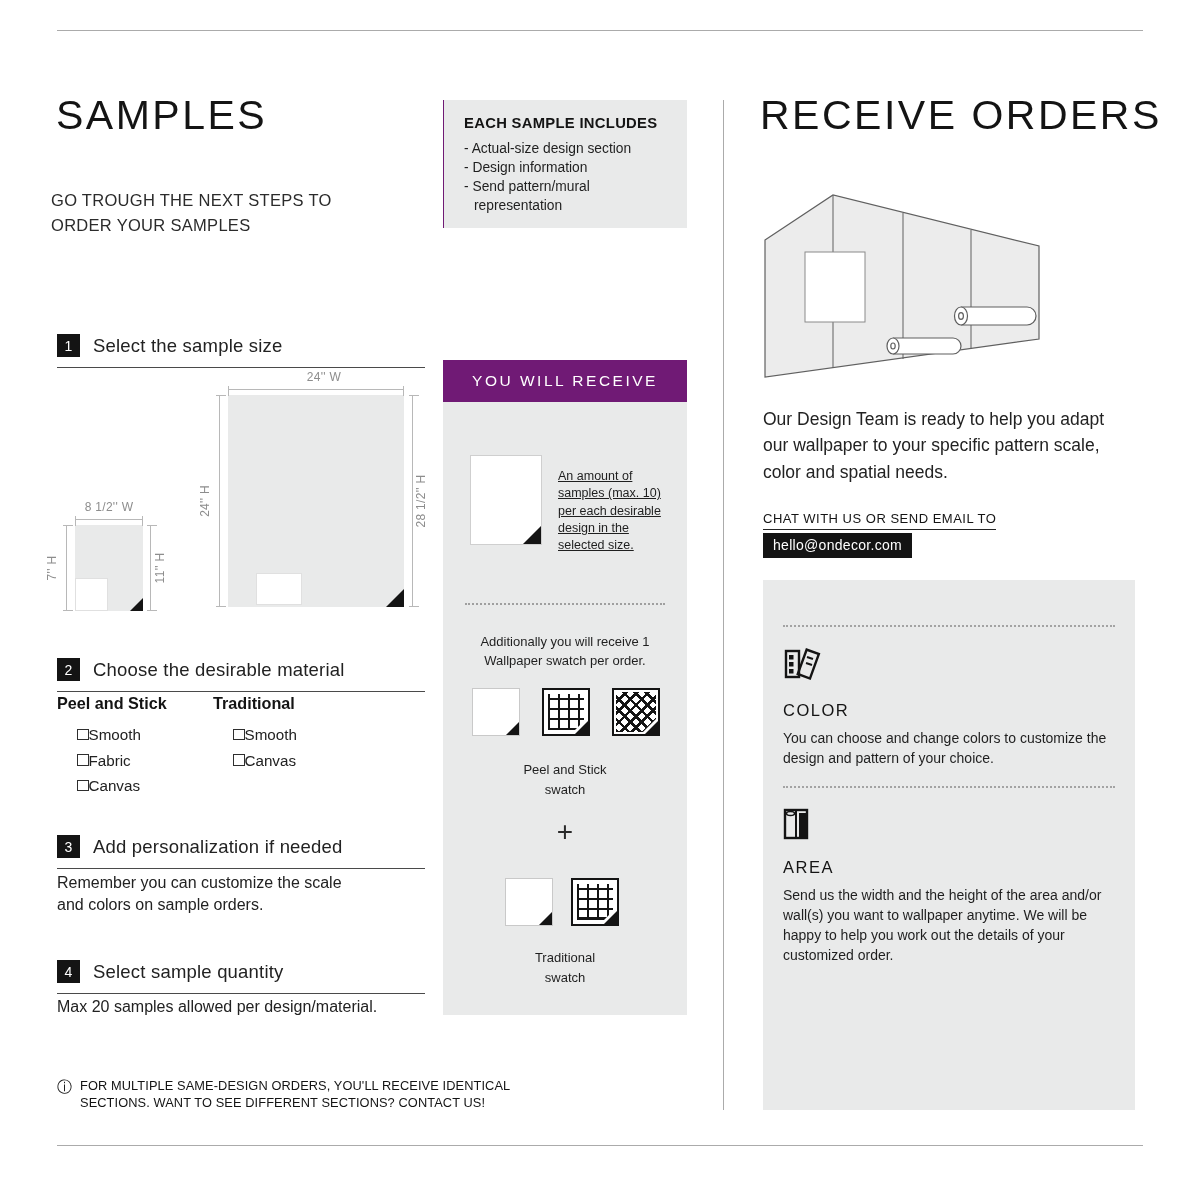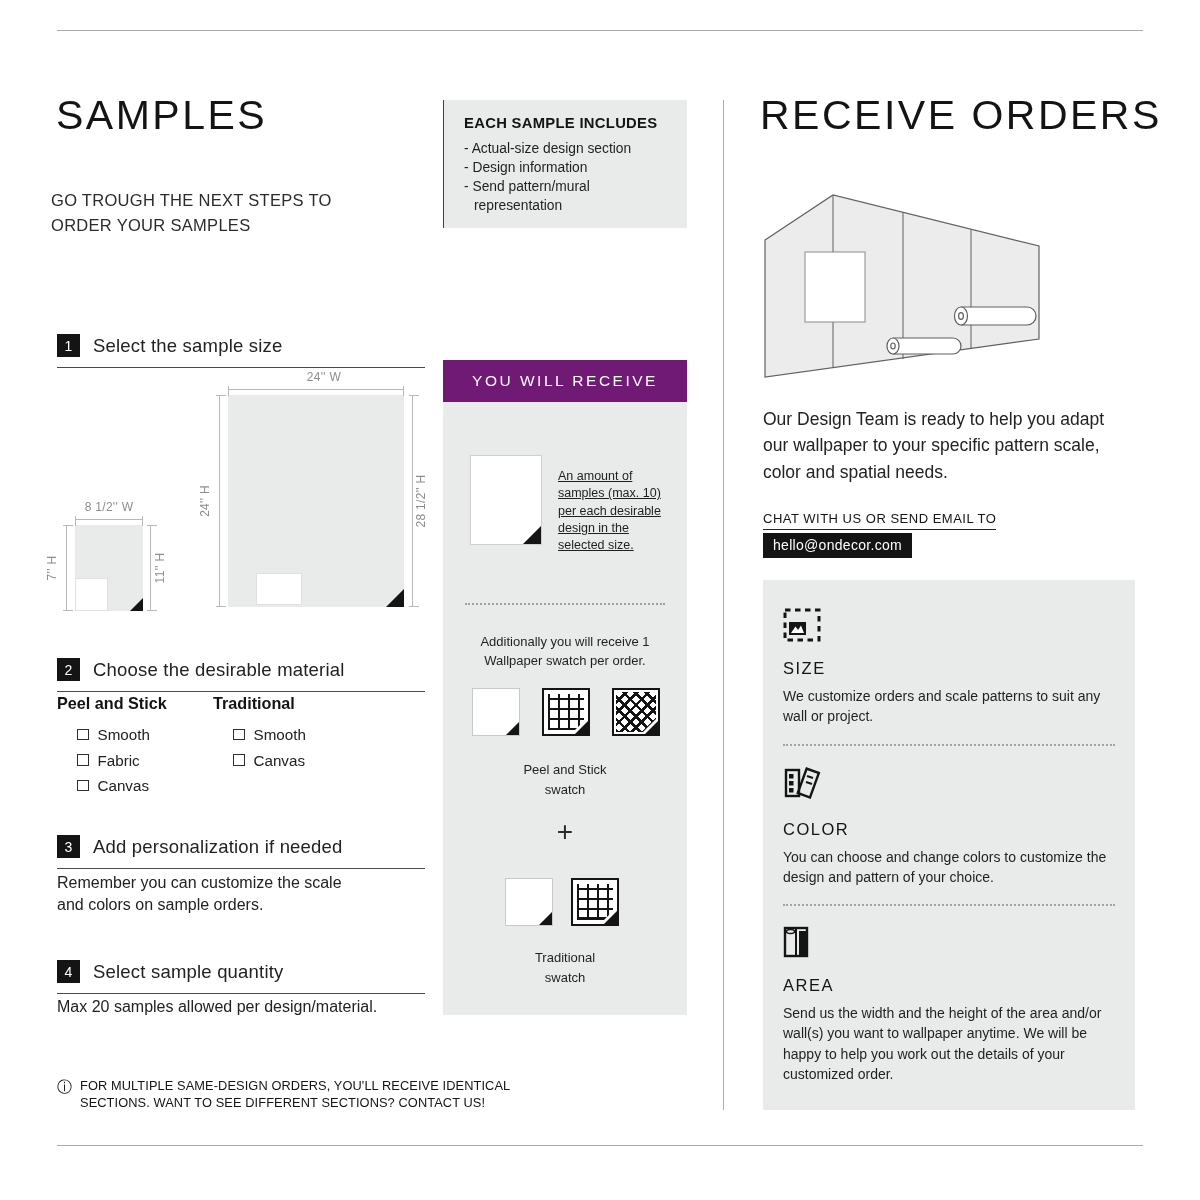--- a/index.html
+++ b/index.html
@@ -27,21 +27,21 @@
   .dimh::before,.dimh::after{content:"";position:absolute;top:-4.5px;width:1px;height:10px;background:#b8b8b8;}
   .dimh::before{left:0;}.dimh::after{right:0;}
   .dimv{position:absolute;border-left:1px solid #b8b8b8;}
   .dimv::before,.dimv::after{content:"";position:absolute;left:-4.5px;height:1px;width:10px;background:#b8b8b8;}
   .dimv::before{top:0;}.dimv::after{bottom:0;}
   .dimtext{position:absolute;font-size:12px;color:#8d8d8d;white-space:nowrap;transform:translate(-50%,-50%);letter-spacing:.3px;}
   .dimtext.rot{transform:translate(-50%,-50%) rotate(-90deg);}
 
   .mat-col{position:absolute;}
   .mat-title{font-size:16.2px;font-weight:bold;margin-bottom:13px;color:#141414;}
-  .mat-opt{display:flex;align-items:center;gap:9px;margin-bottom:8.5px;font-size:15.2px;color:#222;cursor:default;padding-left:20px;}
+  .mat-opt{display:flex;align-items:center;margin-bottom:8.5px;font-size:15.2px;color:#222;cursor:default;padding-left:20px;}
   .checkbox{width:11.5px;height:11.5px;border:1.5px solid #2e2e2e;background:#fff;flex:0 0 auto;}
 
   .note{position:absolute;font-size:16px;line-height:1.4;color:#222;}
   .footnote{position:absolute;display:flex;gap:8px;align-items:flex-start;}
   .footnote .i-icon{font-size:15px;line-height:1.2;color:#141414;}
   .footnote .txt{font-size:12.8px;line-height:1.3;letter-spacing:.1px;color:#141414;width:480px;}
 
   .includes-box{position:absolute;background:#e9eaea;border-left:1px solid #701a75;padding:15px 14px 14px 20px;}
   .includes-title{font-size:14.8px;font-weight:bold;letter-spacing:.3px;margin-bottom:8px;color:#141414;}
   .inc-item{font-size:13.8px;line-height:1.38;color:#1f1f1f;padding-left:10px;text-indent:-10px;}
@@ -212,29 +212,20 @@
     </g>
   </svg>
 
   <p class="co-desc" style="left:763px;top:406px;width:352px;">Our Design Team is ready to help you adapt our wallpaper to your specific pattern scale, color and spatial needs.</p>
 
   <div class="chat-label" style="left:763px;top:511px;">CHAT WITH US OR SEND EMAIL TO</div>
   <div class="email-badge" style="left:763px;top:533px;">hello@ondecor.com</div>
 
   <div class="info-box" style="left:763px;top:580px;width:372px;height:530px;">
 
-    <div>
-      <svg width="38" height="34" viewBox="0 0 38 34">
-        <rect x="2" y="2" width="34" height="30" fill="none" stroke="#141414" stroke-width="3" stroke-dasharray="5.5 4.5"></rect>
-        <rect x="6" y="14" width="17" height="13" fill="#141414"></rect>
-        <path d="M8,25 L12.5,18.5 L15,22 L18,17.5 L21,25 Z" fill="#ffffff"></path>
-      </svg>
-      <div class="info-title">SIZE</div>
-      <p class="info-text">We customize orders and scale patterns to suit any wall or project.</p>
-    </div>
 
     <div class="info-sep"></div>
 
     <div>
       <svg width="38" height="38" viewBox="0 0 38 38">
         <g fill="none" stroke="#141414" stroke-width="2.4">
           <rect x="3" y="5" width="13" height="26"></rect>
           <g transform="rotate(20 28 18)">
               <rect x="19" y="6" width="13" height="26"></rect>
             </g>

